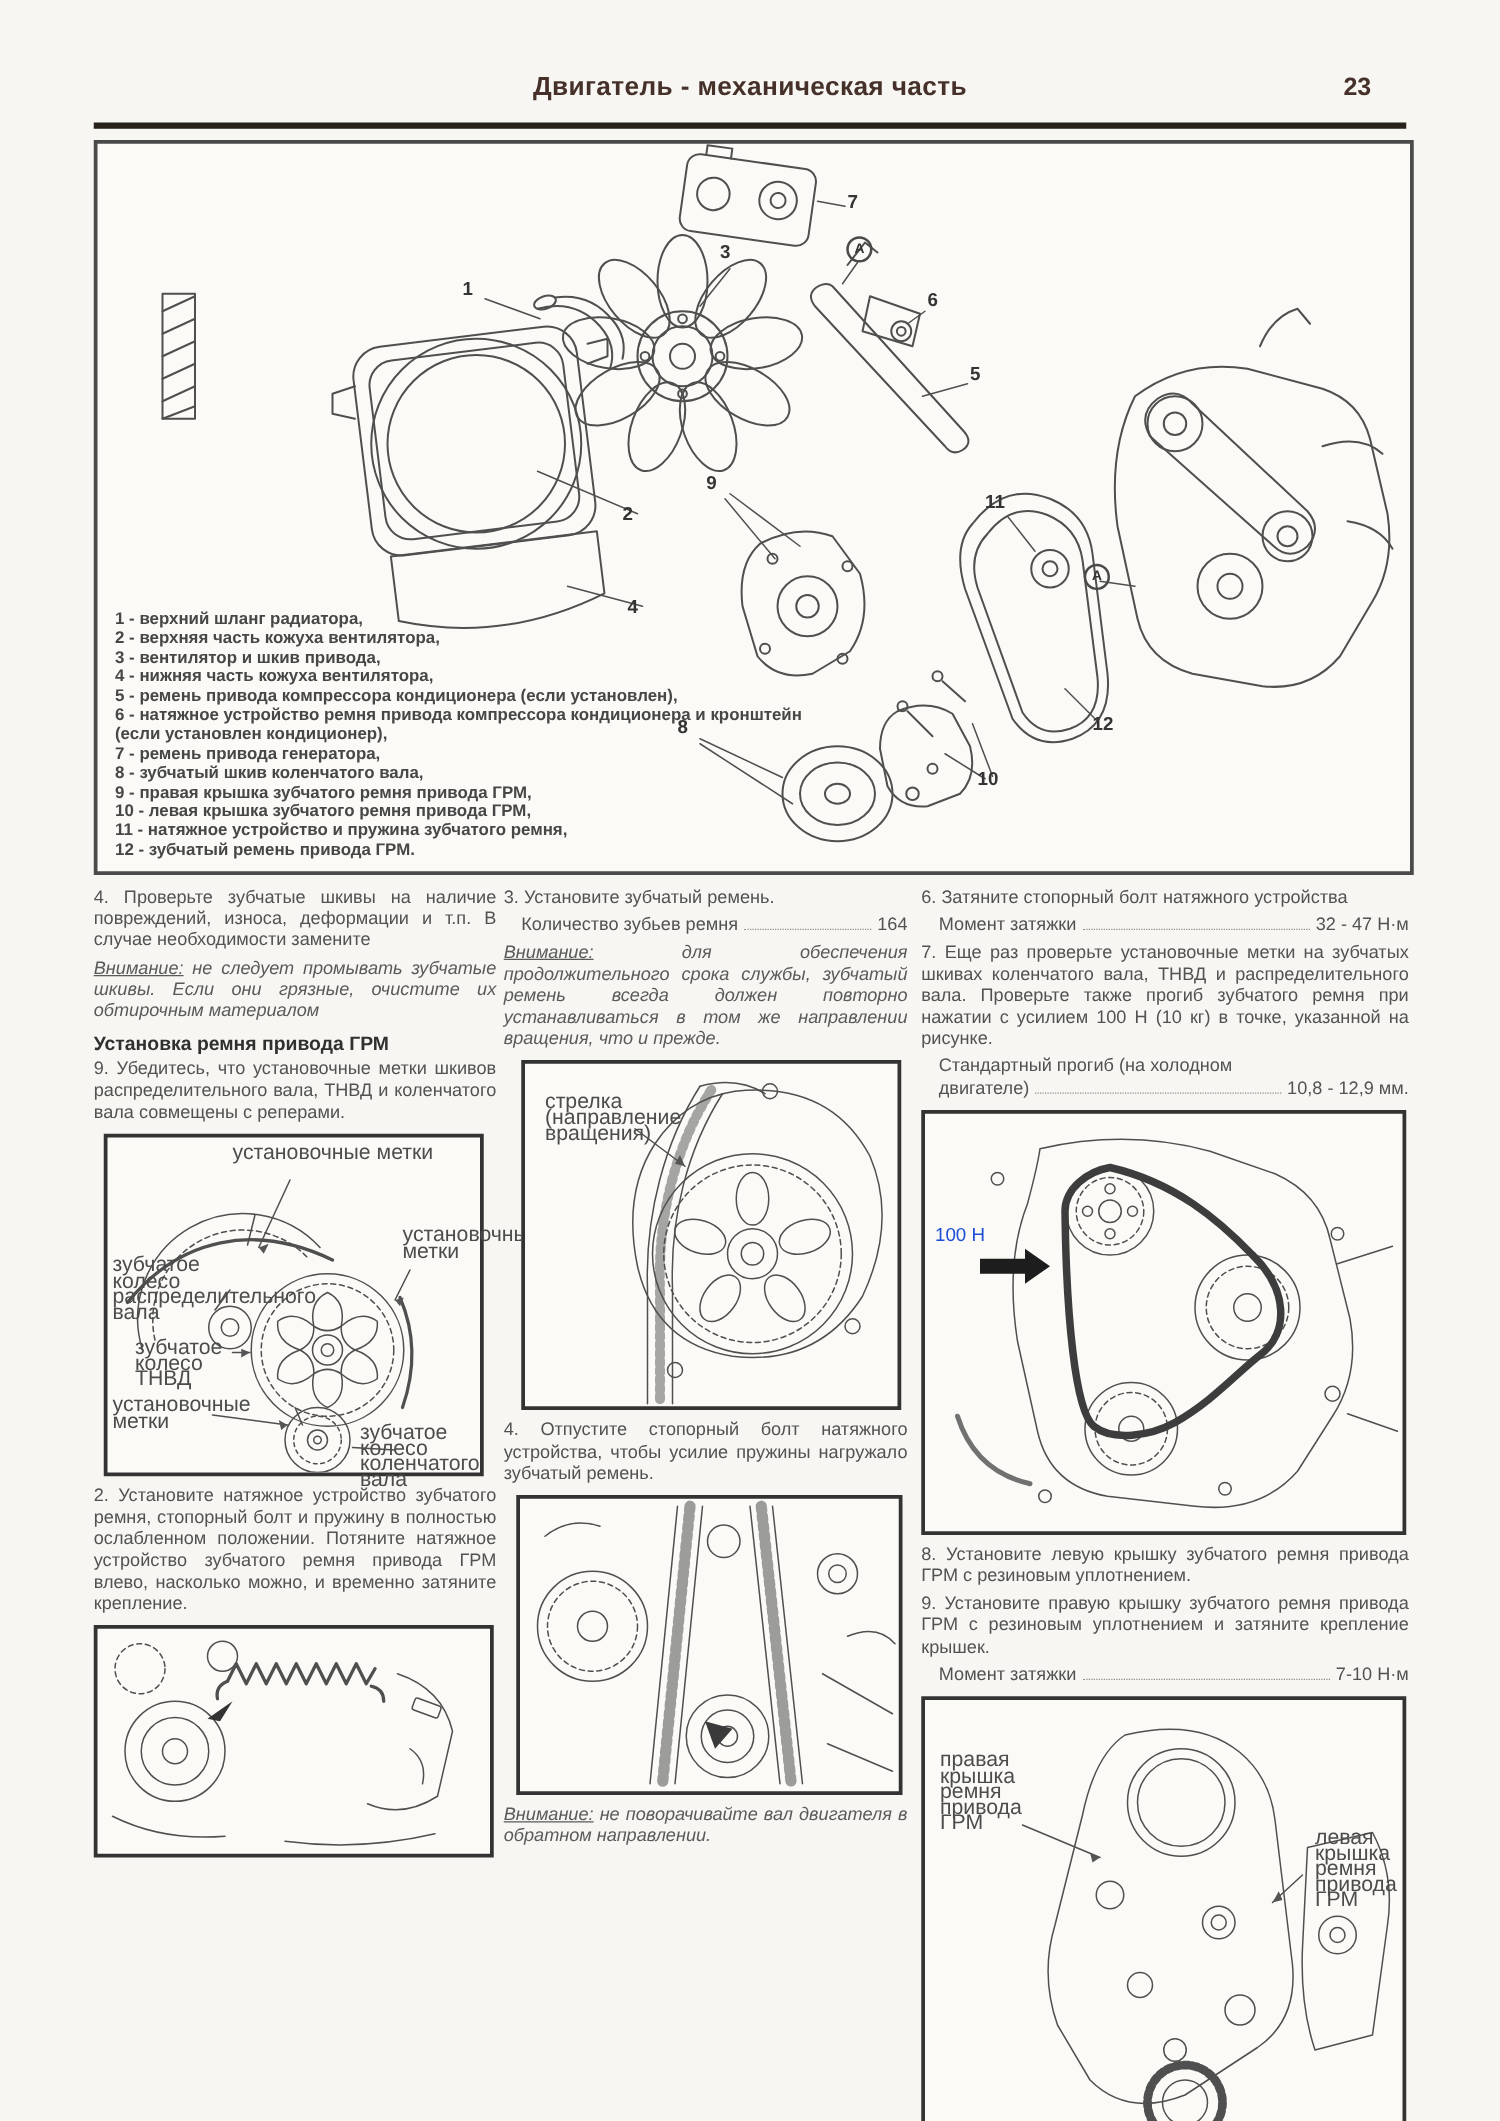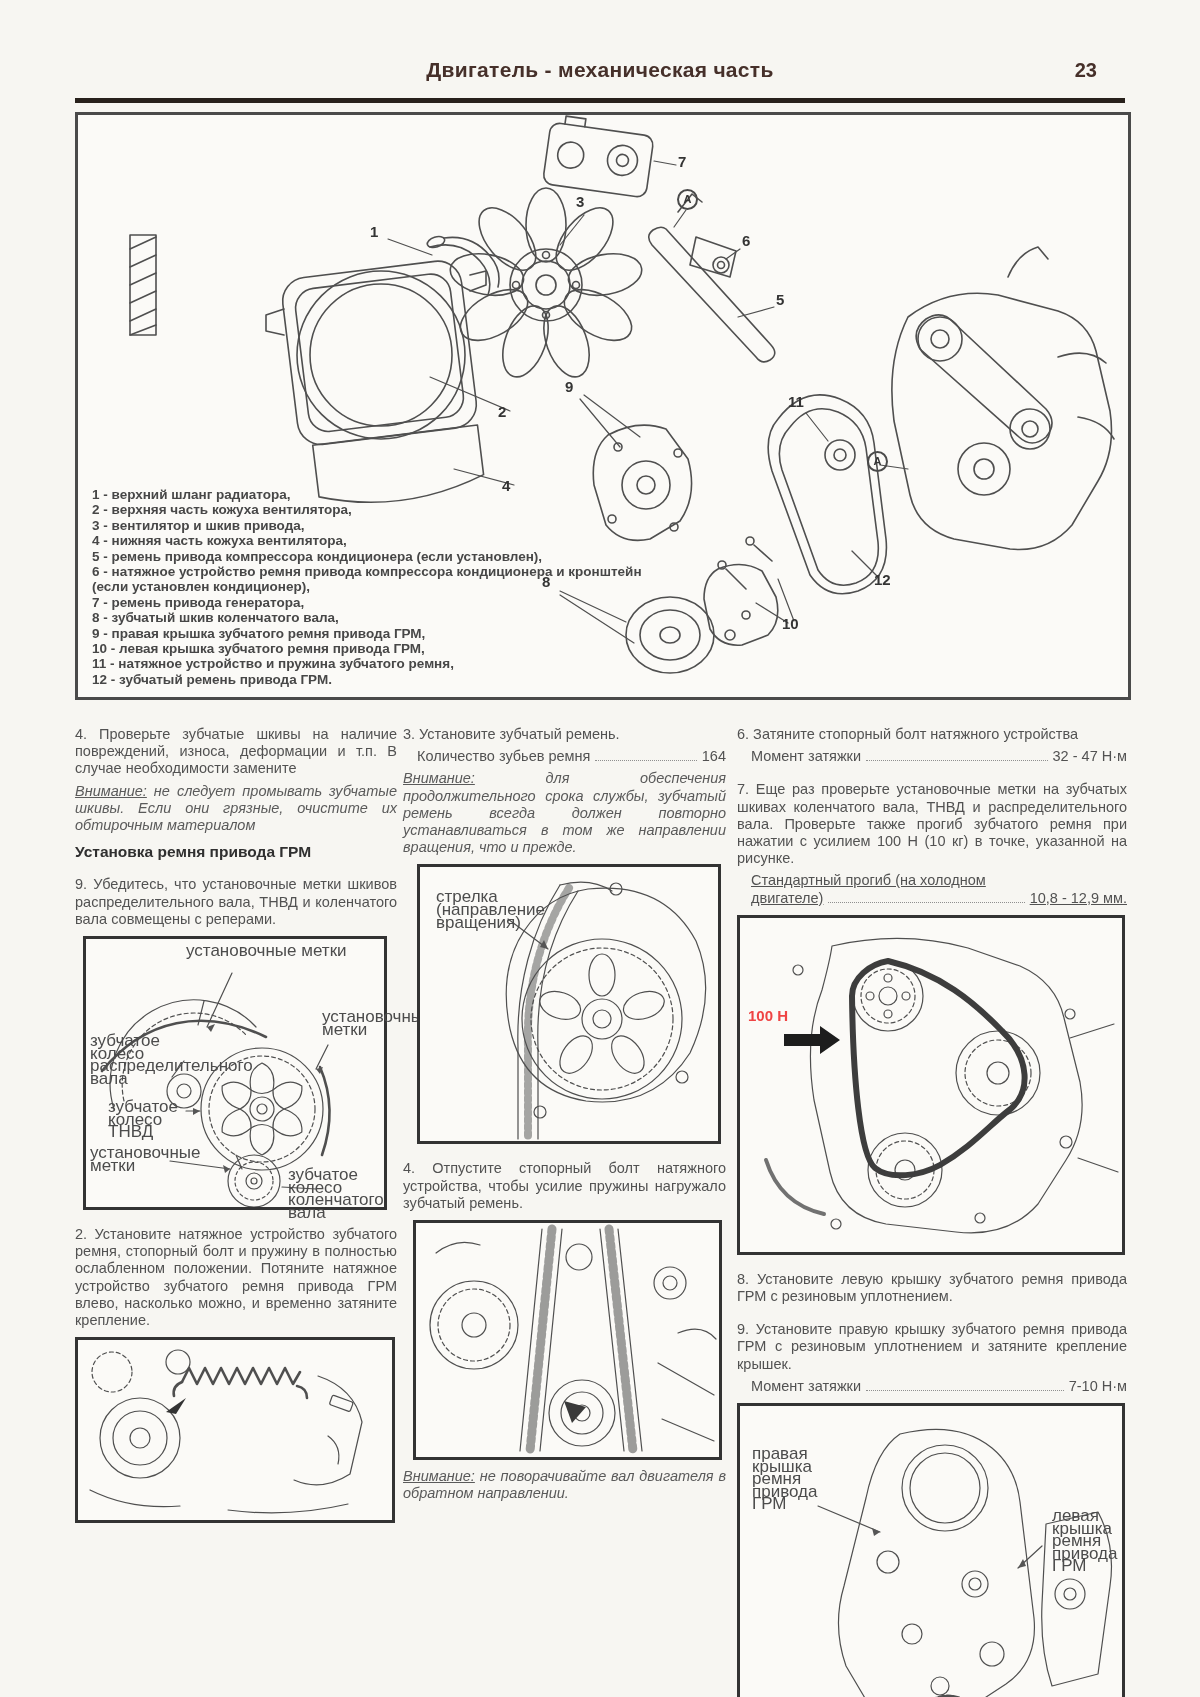--- a/index.html
+++ b/index.html
@@ -15,34 +15,34 @@
   .mainfig svg{position:absolute;left:0;top:0;width:100%;height:100%;}
   .callout{position:absolute;font-size:15px;font-weight:bold;color:#343434;}
   .acircle{position:absolute;width:17px;height:17px;border:2px solid #4a4a4a;border-radius:50%;
            font-size:11px;font-weight:bold;color:#343434;text-align:center;line-height:17px;}
   .legend{position:absolute;left:14px;top:372px;width:562px;font-size:13.5px;font-weight:bold;color:#474747;line-height:15.4px;}
   
   .col{position:absolute;top:710px;font-size:14.5px;line-height:17.2px;color:#525252;}
   .c1{left:75px;width:322px;}
   .c2{left:403px;width:323px;}
   .c3{left:737px;width:390px;}
-  p.step{margin:16px 0 5px;text-align:justify;}
+  p.step{margin:0 0 5px;text-align:justify;}
   .note{margin:0 0 6px;text-align:justify;font-style:italic;color:#5a5a5a;}
   .note .nlab{text-decoration:underline;}
   h3.sect{margin:9px 0 3px;font-size:15.5px;font-weight:bold;color:#303030;}
   .spec{display:flex;align-items:baseline;padding-left:14px;margin:0 0 5px;white-space:nowrap;}
   .spec .lead{flex:1;border-bottom:1px dotted #8f8f8f;margin:0 5px;height:11px;min-width:18px;}
-  .spec2l{padding-left:14px;margin:0 0 5px;text-decoration:underline;}
+  .spec2l{padding-left:14px;margin:0 0 5px;}
   .spec2l .row2{display:flex;align-items:baseline;white-space:nowrap;}
   .spec2l .lead{flex:1;border-bottom:1px dotted #8f8f8f;margin:0 5px;height:11px;}
   
   .subfig{position:relative;border:3px solid #333;background:#fbfaf7;margin:8px 0;}
   .subfig svg{position:absolute;left:0;top:0;width:100%;height:100%;}
   .flabel{position:absolute;font-size:17px;line-height:12.6px;color:#4c4c4c;}
-  .flabel.b{font-size:15px;font-weight:bold;color:#ef4444;}
+  .flabel.b{font-size:15px;font-weight:normal;color:#1d4ed8;}
   .f1{width:298px;height:268px;margin-left:8px;}
   .f2{width:314px;height:180px;}
   .f3{width:298px;height:274px;margin-left:14px;}
   .f4{width:303px;height:234px;margin-left:10px;}
   .f5{width:382px;height:334px;}
   .f6{width:382px;height:348px;}
   svg .ln{stroke:#4f4f4f;fill:none;stroke-width:1.6;stroke-linecap:round;stroke-linejoin:round;}
   svg .thin{stroke-width:1.2;}
   svg .thk{stroke-width:2.6;}
 </style>

